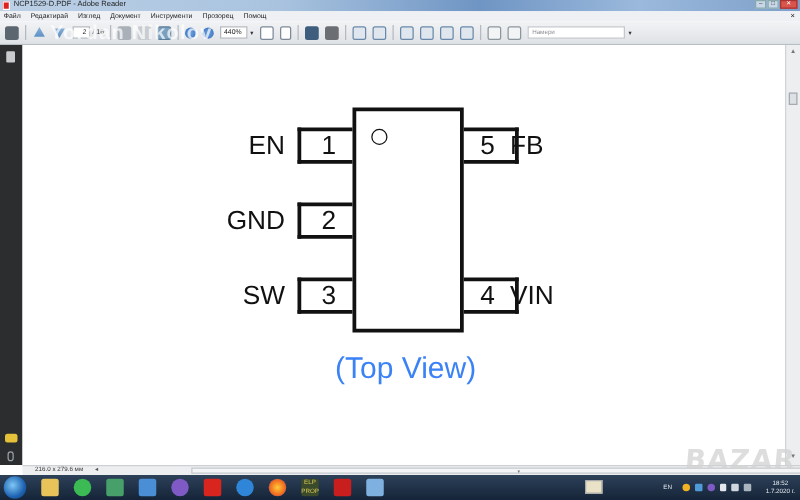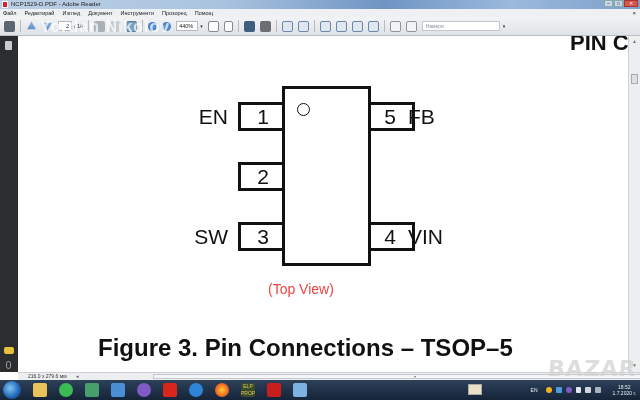--- a/index.html
+++ b/index.html
@@ -56,21 +56,21 @@
   .heading-partial { position: absolute; left: 552px; top: -6px; font-size: 22px; font-weight: bold; color: #111; white-space: nowrap; }
 
   .chip-body { position: absolute; left: 264px; top: 50px; width: 89px; height: 180px; border: 3px solid #111; background: #fff; }
   .pin1-dot { position: absolute; left: 12px; top: 14px; width: 13px; height: 13px; border: 1.5px solid #111; border-radius: 50%; }
   .pin { position: absolute; width: 47px; height: 29px; border: 3px solid #111; background: #fff; font-size: 21px; line-height: 23px; color: #111; text-align: center; }
   .pin.left { left: 220px; border-right: none; }
   .pin.right { left: 350px; border-left: none; }
   .pin-label { position: absolute; font-size: 21px; color: #111; line-height: 29px; white-space: nowrap; }
   .pin-label.left { right: 400px; text-align: right; }
   .pin-label.right { left: 390px; }
-  .top-view { position: absolute; left: 250px; top: 245px; font-size: 14px; color: #ef4444; }
+  .top-view { position: absolute; left: 250px; top: 245px; font-size: 24px; color: #3b82f6; }
   .fig-caption { position: absolute; left: 80px; top: 298px; font-size: 24px; font-weight: bold; color: #111; white-space: nowrap; }
 
   .statusbar { position: absolute; left: 18px; top: 372px; width: 622px; height: 8px; background: #eceef0; border-top: 1px solid #cdd1d5; }
   .statusbar .dims { position: absolute; left: 10px; top: 0; font-size: 5px; line-height: 7px; color: #333; }
   .statusbar .arr { position: absolute; left: 58px; top: 0; font-size: 5px; line-height: 7px; color: #555; }
   .hscroll { position: absolute; left: 135px; top: 1px; width: 490px; height: 5px; background: #f4f5f6; border: 1px solid #c4c8cc; }
   .hscroll .grip { position: absolute; left: 80px; top: 0; font-size: 4px; line-height: 4px; color: #777; }
 
   .taskbar { position: absolute; left: 0; top: 380px; width: 640px; height: 20px; background: linear-gradient(#2d4159, #152438); display: flex; align-items: center; }
   .start { width: 18px; height: 18px; margin-left: 3px; border-radius: 50%; background: radial-gradient(circle at 40% 40%, #7ec7f5, #1f64b3 60%, #0d3a72); flex: none; }
@@ -157,42 +157,41 @@
   </div>
   <div class="watermark-top">Yordan Nikolov</div>
 
   <div class="sidebar">
     <div class="pages-icon"></div>
     <div class="comment-icon"></div>
     <div class="attach-icon"></div>
   </div>
 
   <div class="doc">
-    <div class="heading-partial">PIN C</div>
 
     <div class="pin-label left" style="top:66px;">EN</div>
     <div class="pin left" style="top:66px;">1</div>
 
+    <div class="pin-label left" style="top:126px;">GND</div>
     <div class="pin left" style="top:126px;">2</div>
 
     <div class="pin-label left" style="top:186px;text-align:center;">SW</div>
     <div class="pin left" style="top:186px;">3</div>
 
     <div class="pin right" style="top:66px;">5</div>
     <div class="pin-label right" style="top:66px;">FB</div>
 
     <div class="pin right" style="top:186px;">4</div>
     <div class="pin-label right" style="top:186px;">VIN</div>
 
     <div class="chip-body">
       <div class="pin1-dot"></div>
     </div>
 
     <div class="top-view">(Top View)</div>
-    <div class="fig-caption">Figure 3. Pin Connections – TSOP–5</div>
   </div>
 
   <div class="vscroll">
     <span class="arrow-up">▲</span>
     <div class="thumb"></div>
     <span class="arrow-down">▼</span>
   </div>
 
   <div class="statusbar">
     <span class="dims">216.0 x 279.6 мм</span>

